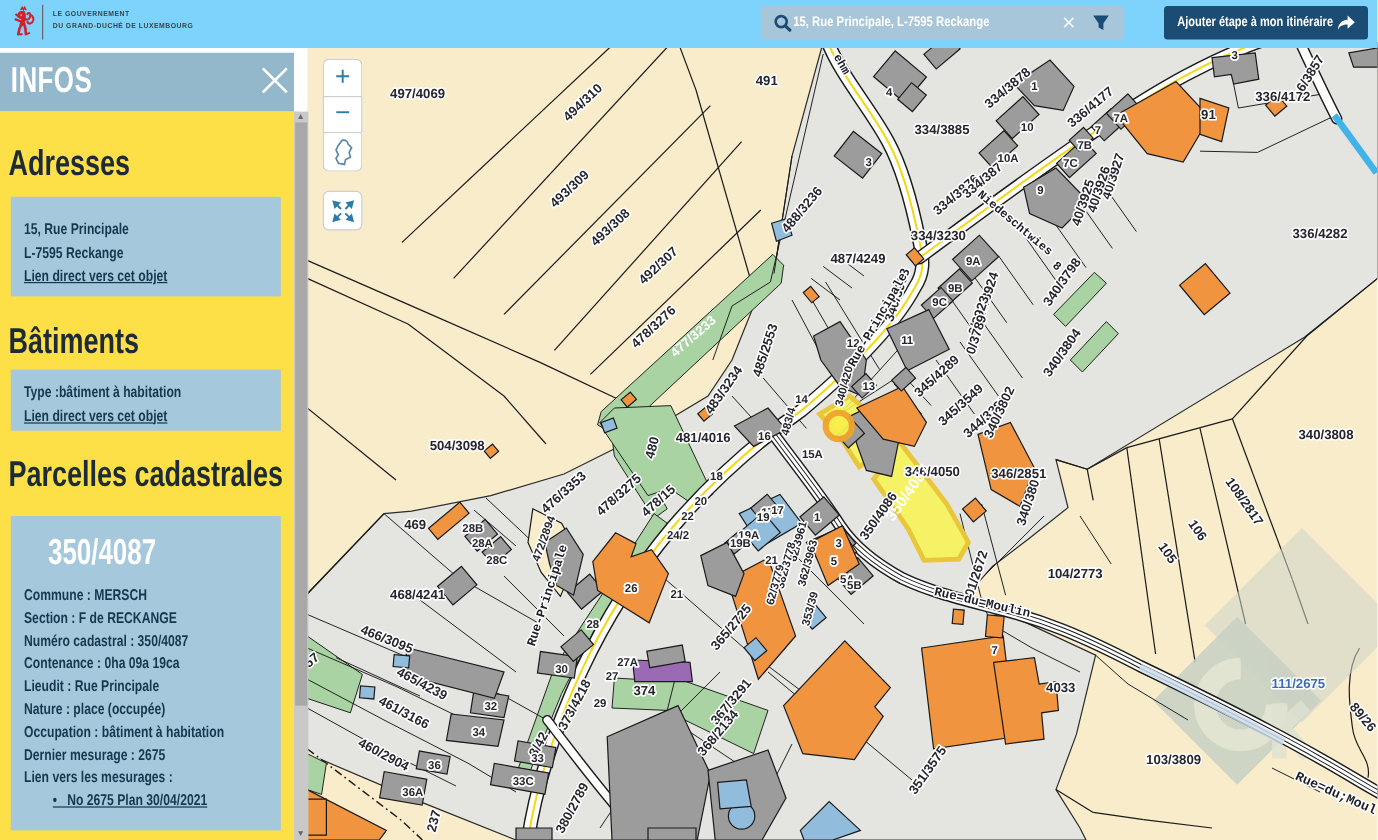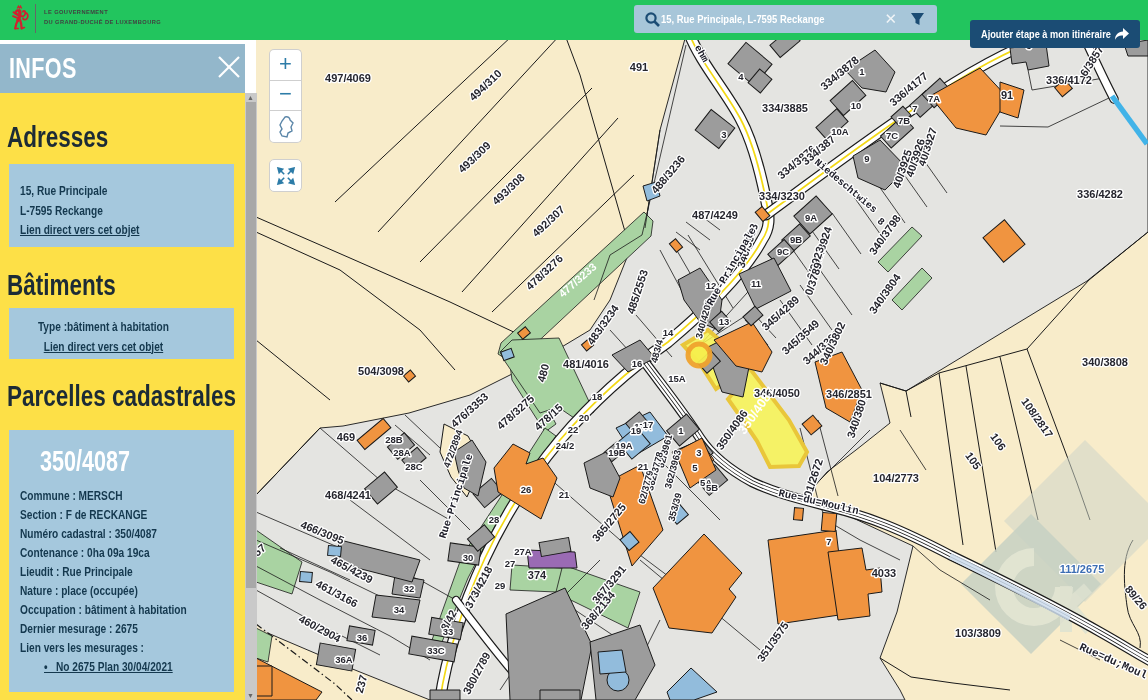--- a/index.html
+++ b/index.html
@@ -1,24 +1,24 @@
 <!DOCTYPE html>
 <html><head><meta charset="utf-8"><style>
 * { margin:0; padding:0; box-sizing:border-box; }
 html,body { width:1148px; height:700px; overflow:hidden; font-family:"Liberation Sans",sans-serif; background:#fff; }
 #stage { position:relative; width:1148px; height:700px; }
 
-#topbar { position:absolute; left:0; top:0; width:1148px; height:40px; background:#22c55e; z-index:30; }
+#topbar { position:absolute; left:0; top:0; width:1148px; height:40px; background:#7dd3fc; z-index:30; }
 #lion { position:absolute; left:9px; top:5px; width:24px; height:26px; }
 #sep { position:absolute; left:35px; top:4px; width:1px; height:29px; background:#666; }
 .govtxt { position:absolute; left:44px; color:#414141; font-size:6px; font-weight:bold; letter-spacing:0.45px; transform:scaleX(0.95); transform-origin:left; }
 #searchbar { position:absolute; left:634px; top:5px; width:303px; height:28px; background:#a7c6d9; border-radius:3px; }
 #searchbar .q { position:absolute; left:27px; top:8px; color:#fff; font-size:11.5px; font-weight:bold; white-space:nowrap; transform:scaleX(0.82); transform-origin:left; }
 #searchbar .x { position:absolute; right:40px; top:5px; color:#f0f4f7; font-size:15px; }
-#btn { position:absolute; left:970px; top:5px; width:170px; height:28px; background:#1b4c74; border-radius:3px; color:#fff; font-size:11.5px; font-weight:bold; white-space:nowrap;margin-top:15px; }
+#btn { position:absolute; left:970px; top:5px; width:170px; height:28px; background:#1b4c74; border-radius:3px; color:#fff; font-size:11.5px; font-weight:bold; white-space:nowrap; }
 #btn span { display:inline-block; transform:scaleX(0.80); transform-origin:left; position:absolute; left:11px; top:8px; }
 
 #infobar { position:absolute; left:0; top:44px; width:245px; height:49px; background:#93b7cb; z-index:40; }
 #infobar h1 { color:#fff; font-size:30px; font-weight:bold; position:absolute; left:9px; top:7px; transform:scaleX(0.72); transform-origin:left; letter-spacing:0.5px; }
 #panel { position:absolute; left:0; top:93px; width:248px; height:607px; background:#fde047; z-index:40; }
 #scroll { position:absolute; left:245px; top:93px; width:12px; height:607px; background:#c9c9c9; z-index:41; }
 #thumb { position:absolute; left:1px; top:9px; width:10px; height:486px; background:#a8a8a8; }
 h2 { color:#1c2b36; font-size:30px; font-weight:bold; transform:scaleX(0.75); transform-origin:left; white-space:nowrap; }
 .box { background:#a5c8dd; margin:0 14px 12px 9px; padding:10px 0 10px 11px; color:#123a52; font-size:13px; }
 .box div { transform:scaleX(0.78); transform-origin:left; white-space:nowrap; font-weight:bold; color:#14384e; }
@@ -445,21 +445,21 @@
       </svg>
 </div>
 <div id="panel">
  <h2 style="position:absolute;left:7px;top:27px;">Adresses</h2>
  <div class="box" style="position:absolute;left:0;right:0;top:71px;height:83px;padding-top:19px;">
    <div style="margin-bottom:4.5px;">15, Rue Principale</div>
    <div style="margin-bottom:4.5px;">L-7595 Reckange</div>
    <div class="lk">Lien direct vers cet objet</div>
  </div>
  <h2 style="position:absolute;left:7px;top:175px;">Bâtiments</h2>
- <div class="box" style="position:absolute;left:0;right:0;top:215px;height:51px;padding-top:11px;text-align:center;">
+ <div class="box" style="position:absolute;left:0;right:0;top:215px;height:51px;padding-top:11px;">
    <div style="margin-bottom:4.5px;">Type :bâtiment à habitation</div>
    <div class="lk">Lien direct vers cet objet</div>
  </div>
  <h2 style="position:absolute;left:7px;top:286px;">Parcelles cadastrales</h2>
  <div class="box" style="position:absolute;left:0;right:0;top:337px;height:262px;padding-top:0px;">
    <div style="font-size:30px;color:#fff;margin:14px 0 10px 20px;transform:scaleX(0.72);transform-origin:left;">350/4087</div>
    <div style="margin-bottom:4px;">Commune : MERSCH</div>
    <div style="margin-bottom:4px;">Section : F de RECKANGE</div>
    <div style="margin-bottom:4px;">Numéro cadastral : 350/4087</div>
    <div style="margin-bottom:4px;">Contenance : 0ha 09a 19ca</div>

